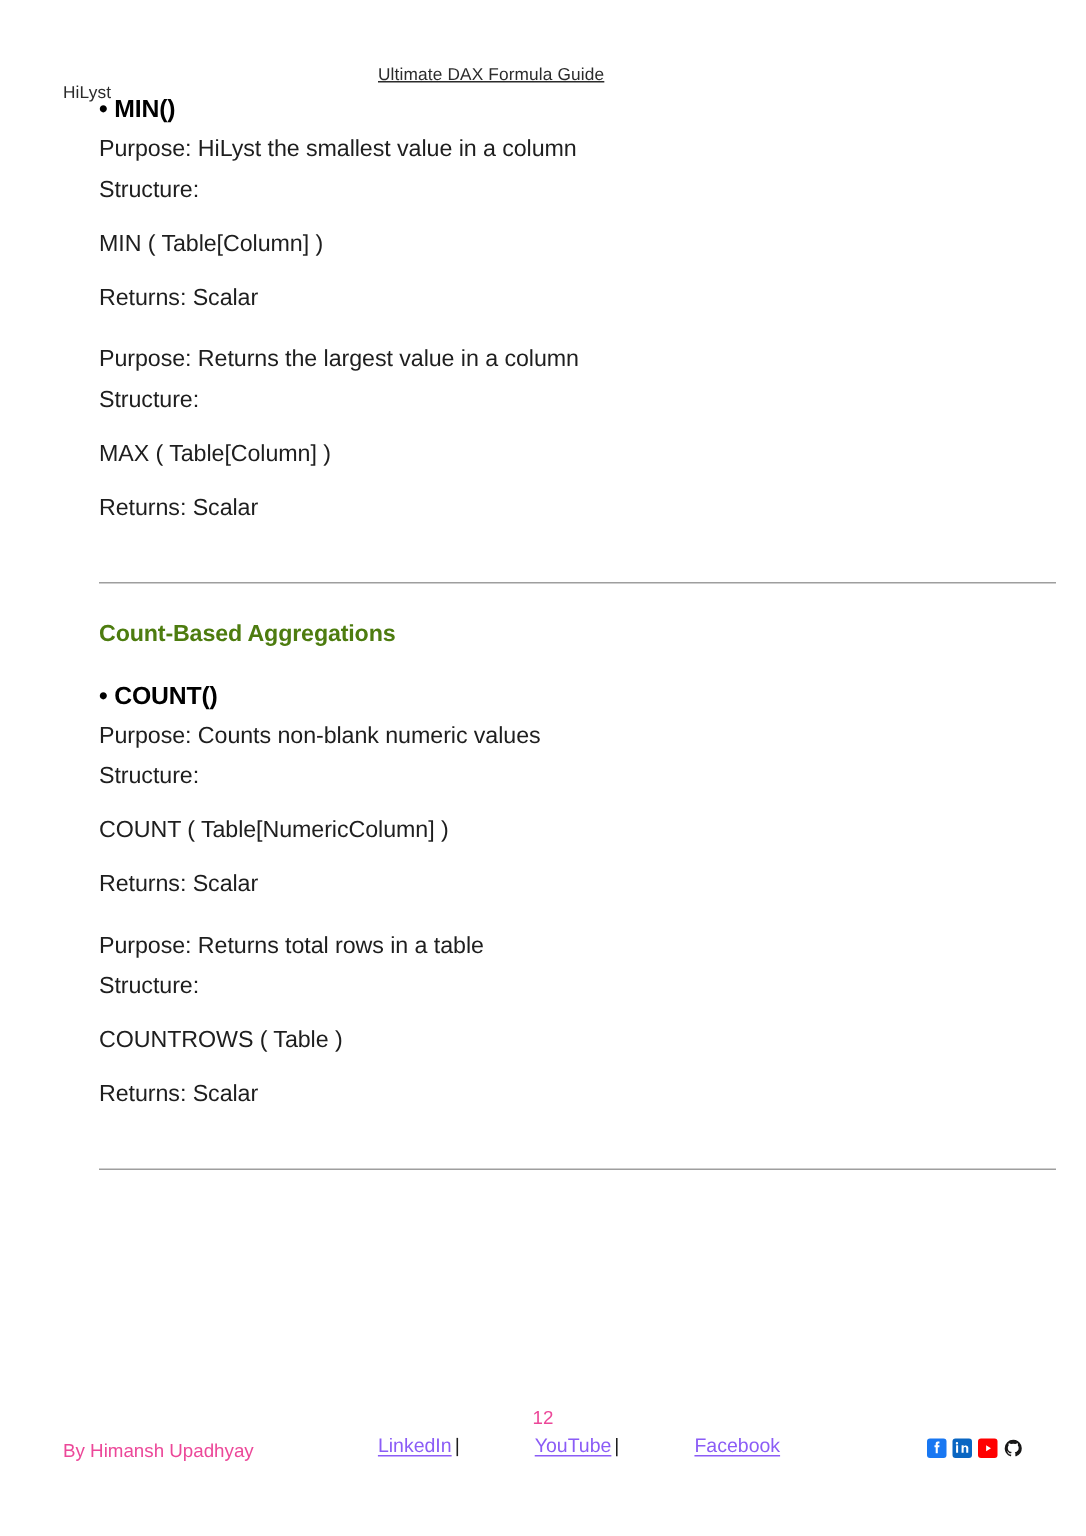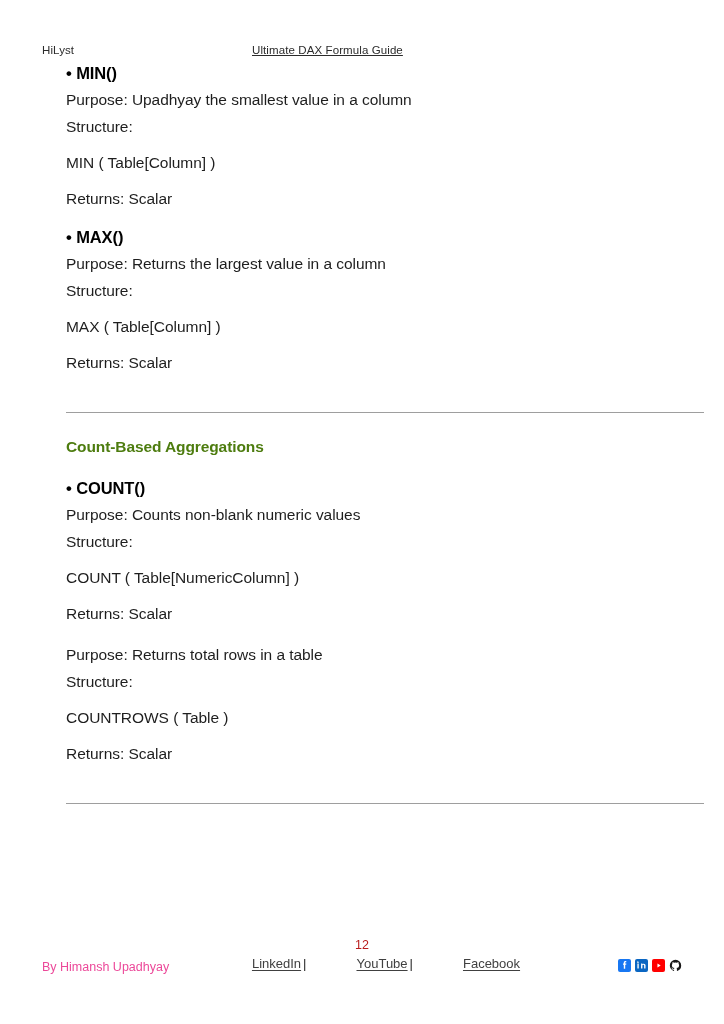--- a/index.html
+++ b/index.html
@@ -32,21 +32,21 @@
     left: 42px;
     width: 640px;
     height: 16px;
     font-size: 11.5px;
     color: #2b2b2b;
     letter-spacing: 0.1px;
   }
   .doc-header .hdr-left {
     position: absolute;
     left: 0;
-    top: 0;
+    top: 12px;
   }
   .doc-header .hdr-center {
     position: absolute;
     left: 210px;
     top: 0;
     text-decoration: underline;
   }
 
   
   .content {
@@ -112,31 +112,31 @@
   .footer-center {
     position: absolute;
     left: 0;
     right: 0;
     top: 0;
     text-align: center;
     width: 640px;
   }
   .footer-pageno {
     font-size: 12.5px;
-    color: #b91c1c;
+    color: #ec4899;
     line-height: 18px;
   }
   .footer-links {
     font-size: 13px;
     color: #1e1e1e;
     line-height: 20px;
     white-space: nowrap;
   }
   .footer-links a {
-    color: #404040;
+    color: #8b5cf6;
     text-decoration: underline;
     text-underline-offset: 2px;
     margin-left: 48px;
   }
   .footer-links .sep {
     text-decoration: none;
     padding: 0 2px;
   }
 
   .social {
@@ -164,32 +164,31 @@
 
   <div class="doc-header">
     <span class="hdr-left">HiLyst</span>
     <span class="hdr-center">Ultimate DAX Formula Guide</span>
   </div>
 
   <div class="content">
 
     <div>
       <p class="fn-heading">• MIN()</p>
-      <p class="line">Purpose: Upadhyay the smallest value in a column</p>
+      <p class="line">Purpose: HiLyst the smallest value in a column</p>
       <p class="line">Structure:</p>
       <div class="gap-sm"></div>
       <p class="line">MIN ( Table[Column] )</p>
       <div class="gap-sm"></div>
       <p class="line">Returns: Scalar</p>
     </div>
 
     <div class="gap-md"></div>
 
     <div>
-      <p class="fn-heading">• MAX()</p>
       <p class="line">Purpose: Returns the largest value in a column</p>
       <p class="line">Structure:</p>
       <div class="gap-sm"></div>
       <p class="line">MAX ( Table[Column] )</p>
       <div class="gap-sm"></div>
       <p class="line">Returns: Scalar</p>
     </div>
 
     <div style="height:36px"></div>
     <hr class="rule">

